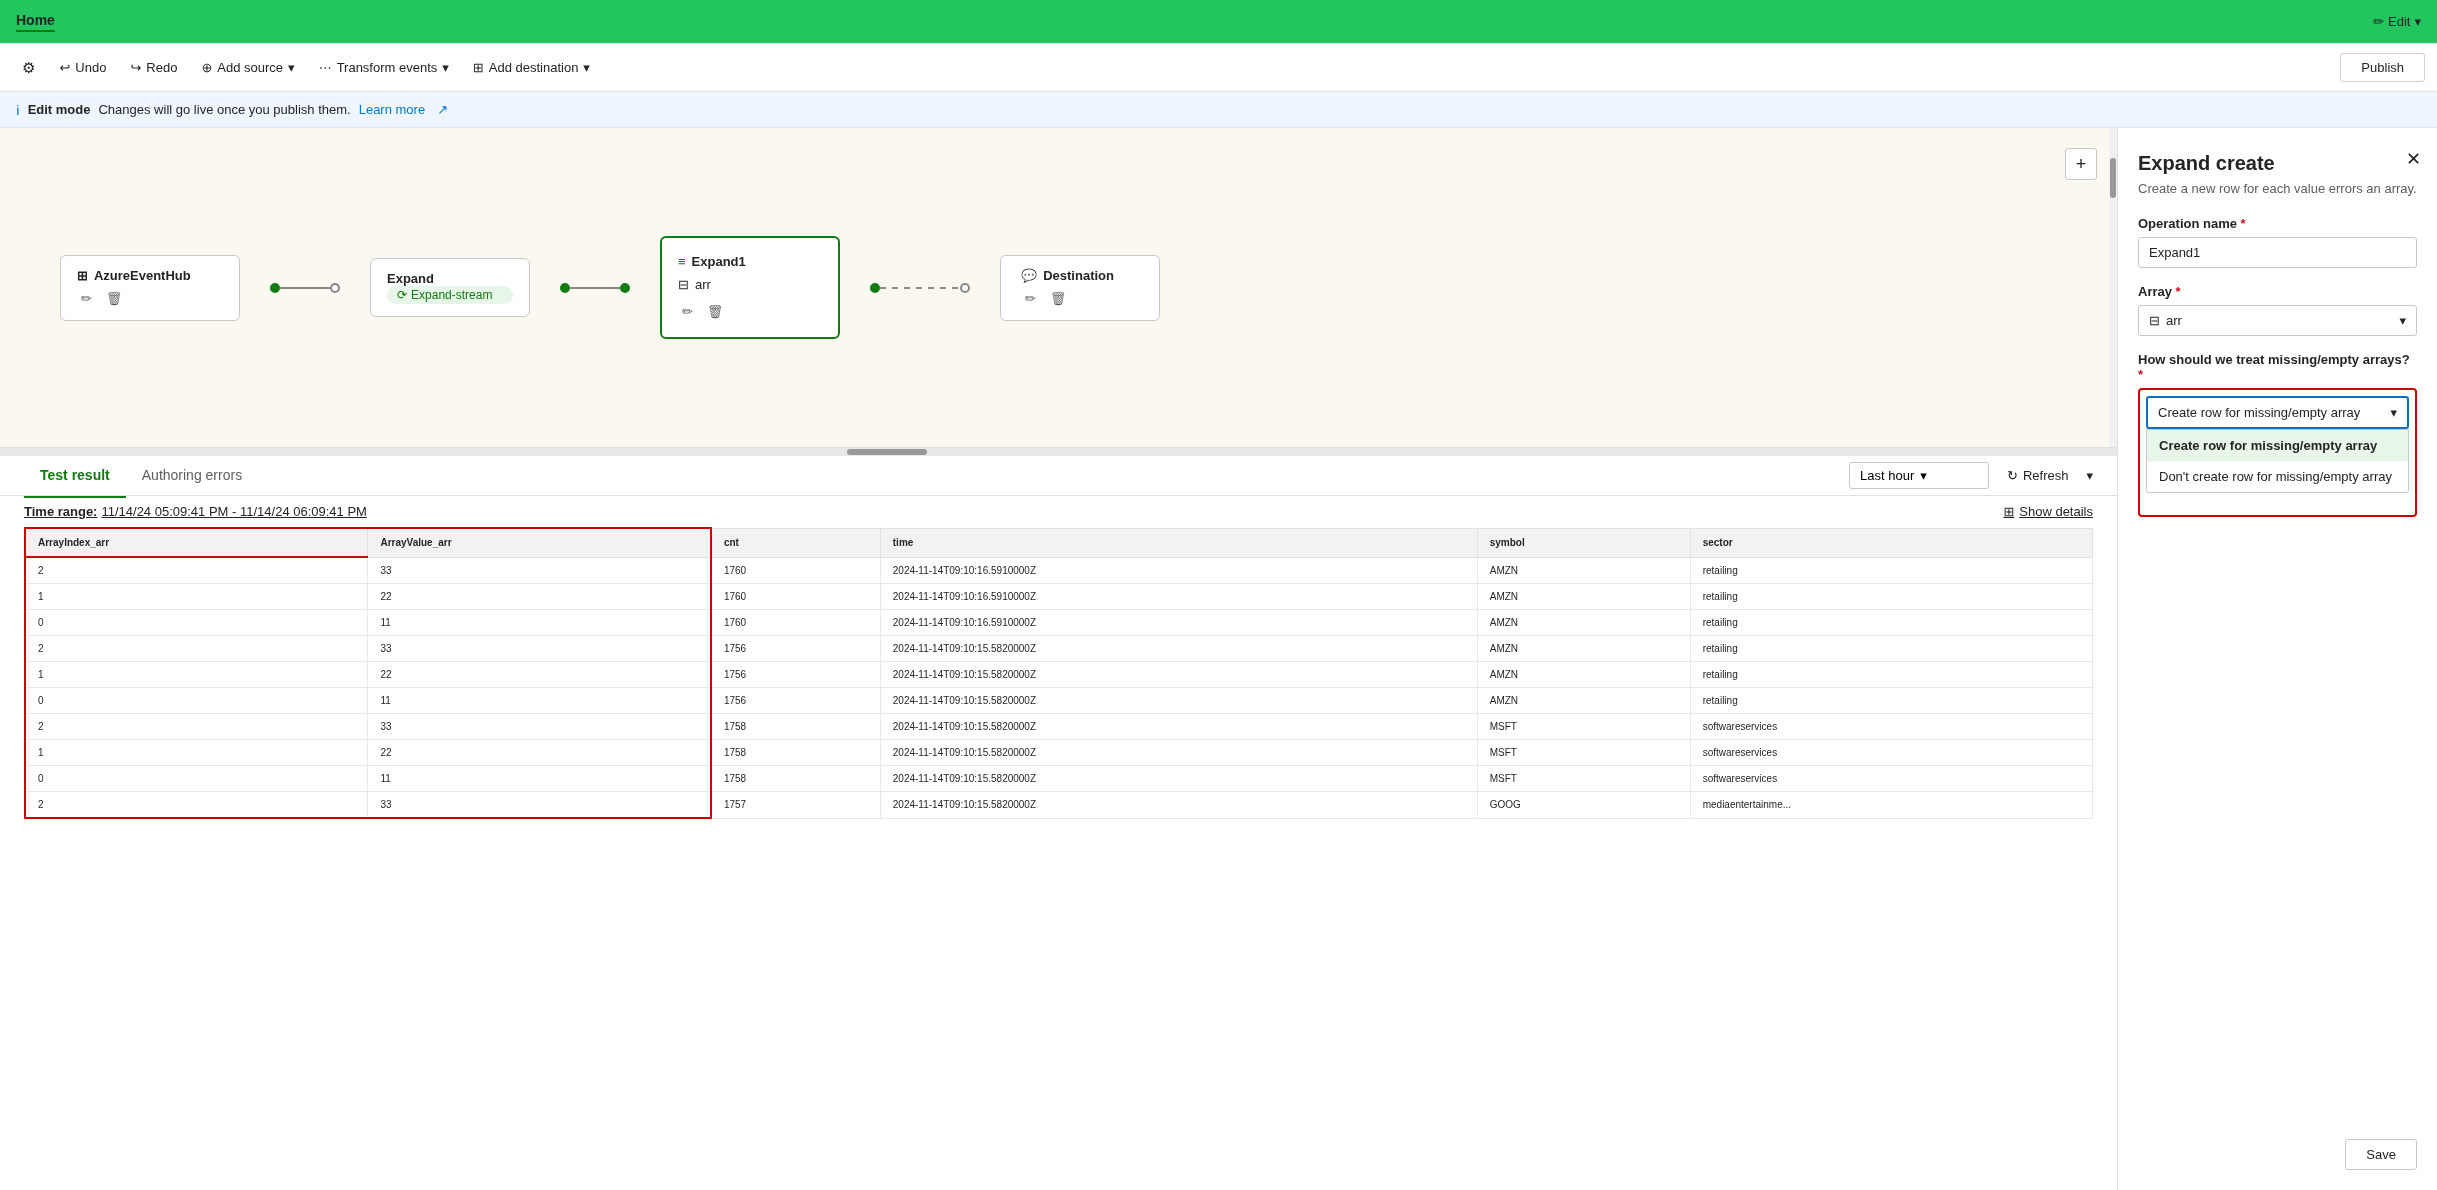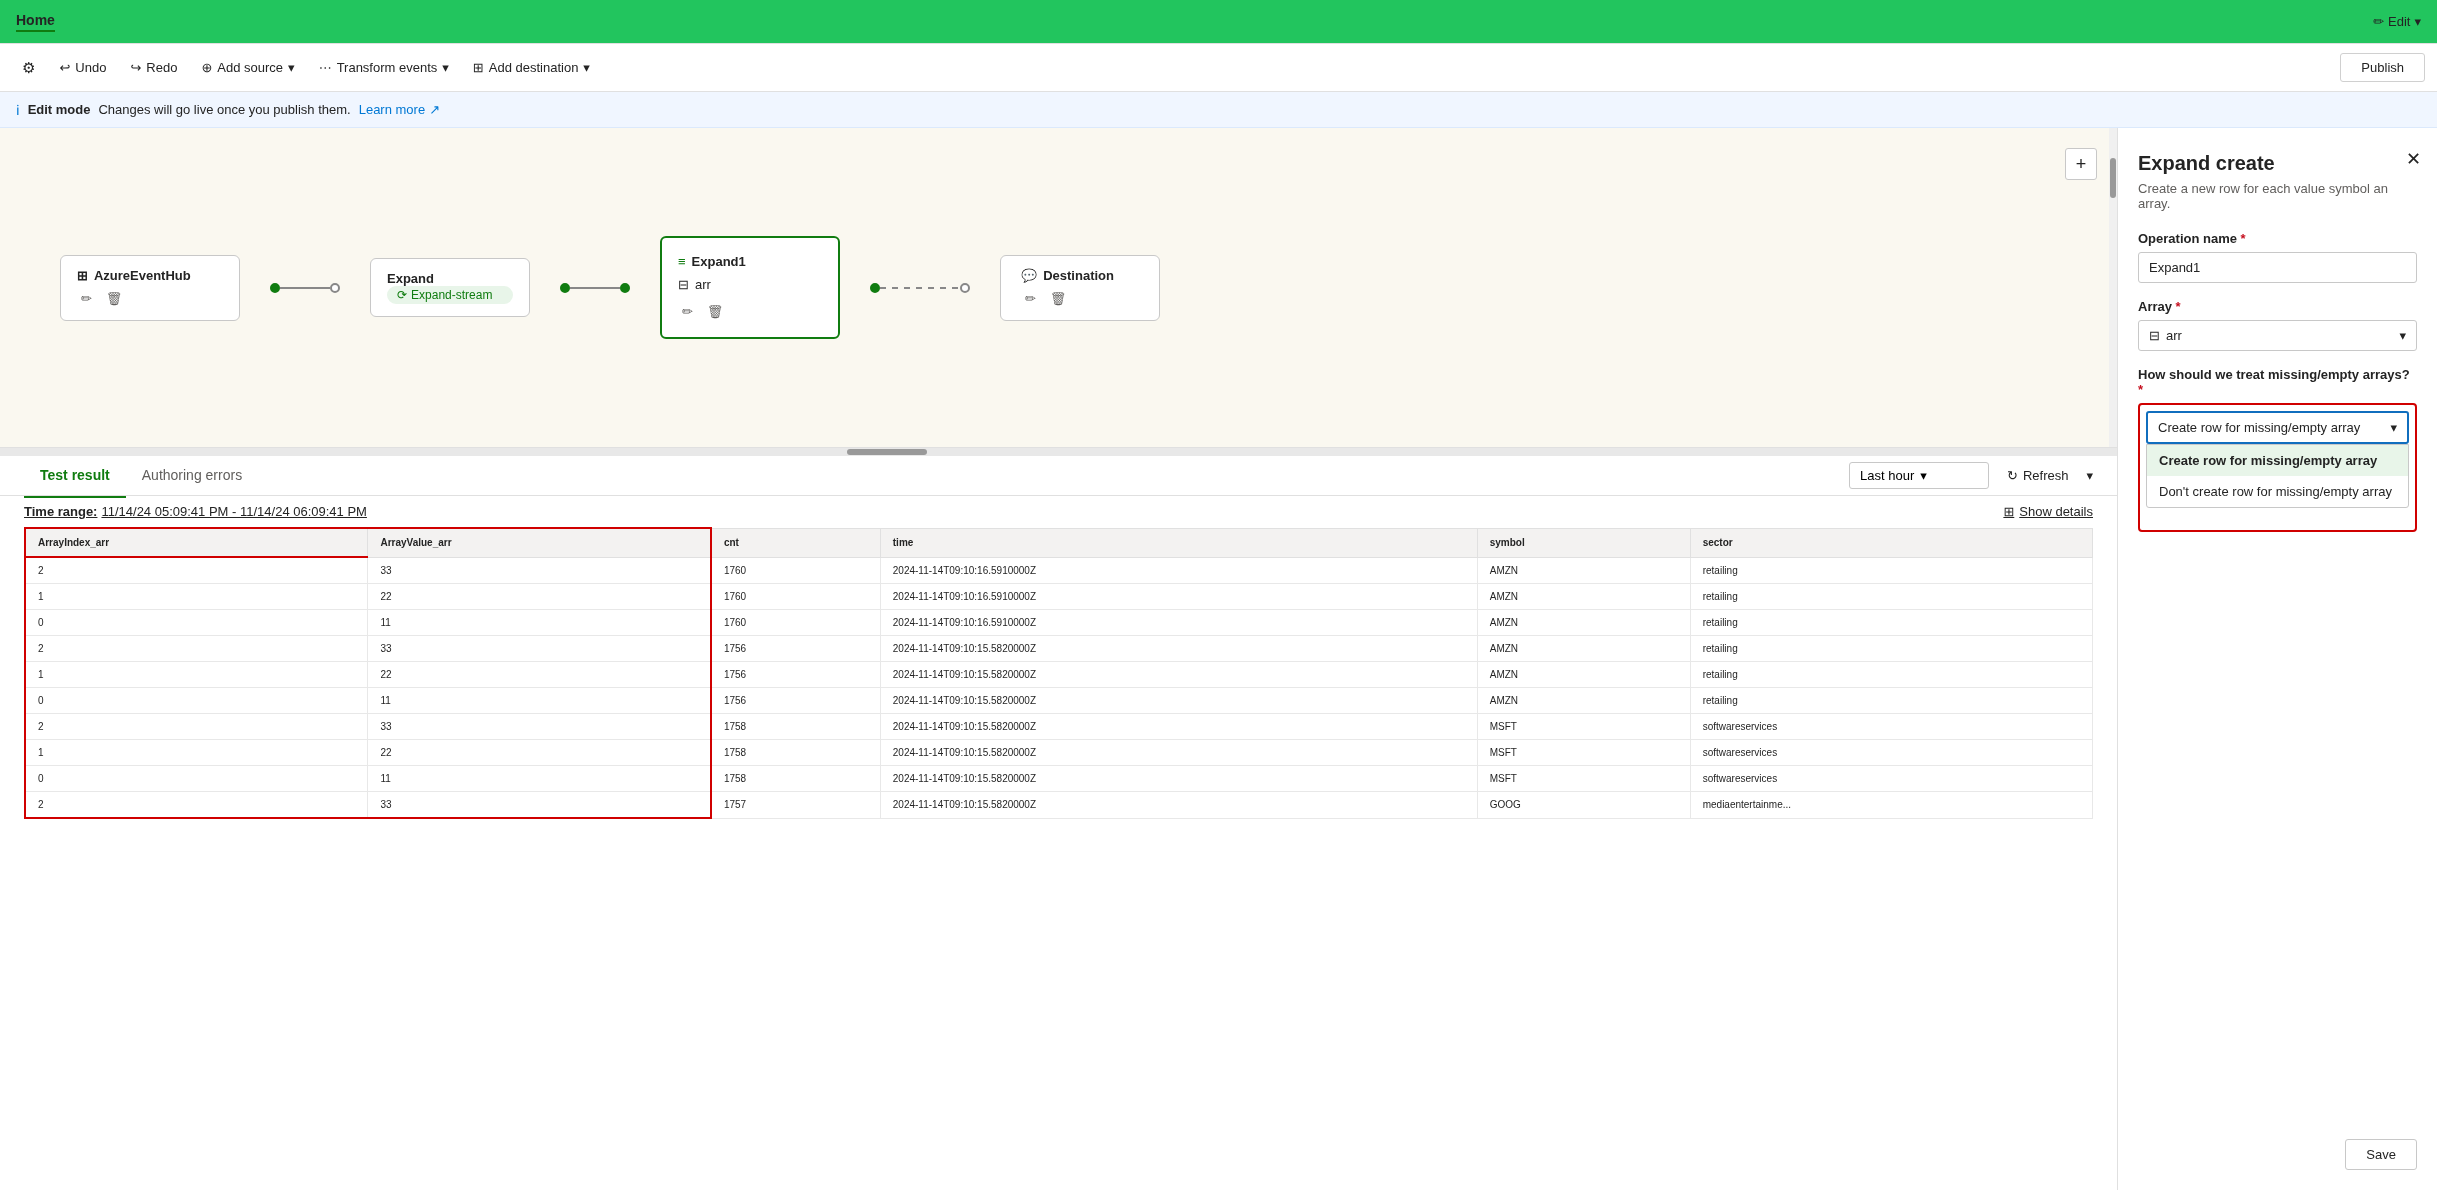--- a/index.html
+++ b/index.html
@@ -73,21 +73,21 @@
       border-bottom: 1px solid #dbe9fc;
       height: 36px;
       display: flex;
       align-items: center;
       padding: 0 16px;
       gap: 8px;
       font-size: 13px;
       color: #242424;
     }
     .info-icon { color: #0078d4; font-size: 14px; }
-    .learn-more { color: #0078d4; text-decoration: none; display: flex; align-items: center; gap: 4px; }
+    .learn-more { color: #0078d4; text-decoration: none; display: flex; align-items: center; gap: 12px; }
 
     
     .main-area {
       display: flex;
       height: calc(1190px - 44px - 48px - 36px);
     }
 
     
     .canvas-area {
       flex: 1;
@@ -741,21 +741,21 @@
 
     </div>
   </div>
 
   <div class="right-panel">
     <button class="close-btn">
       <span>✕</span>
     </button>
 
     <h2 class="panel-title">Expand create</h2>
-    <p class="panel-subtitle">Create a new row for each value symbol an array.</p>
+    <p class="panel-subtitle">Create a new row for each value errors an array.</p>
 
     <div class="field-label">
       <span>Operation name</span>
       <span class="required"> *</span>
     </div>
     <input class="field-input" type="text" value="Expand1" style="">
 
     <div class="field-label">
       <span>Array</span>
       <span class="required"> *</span>

